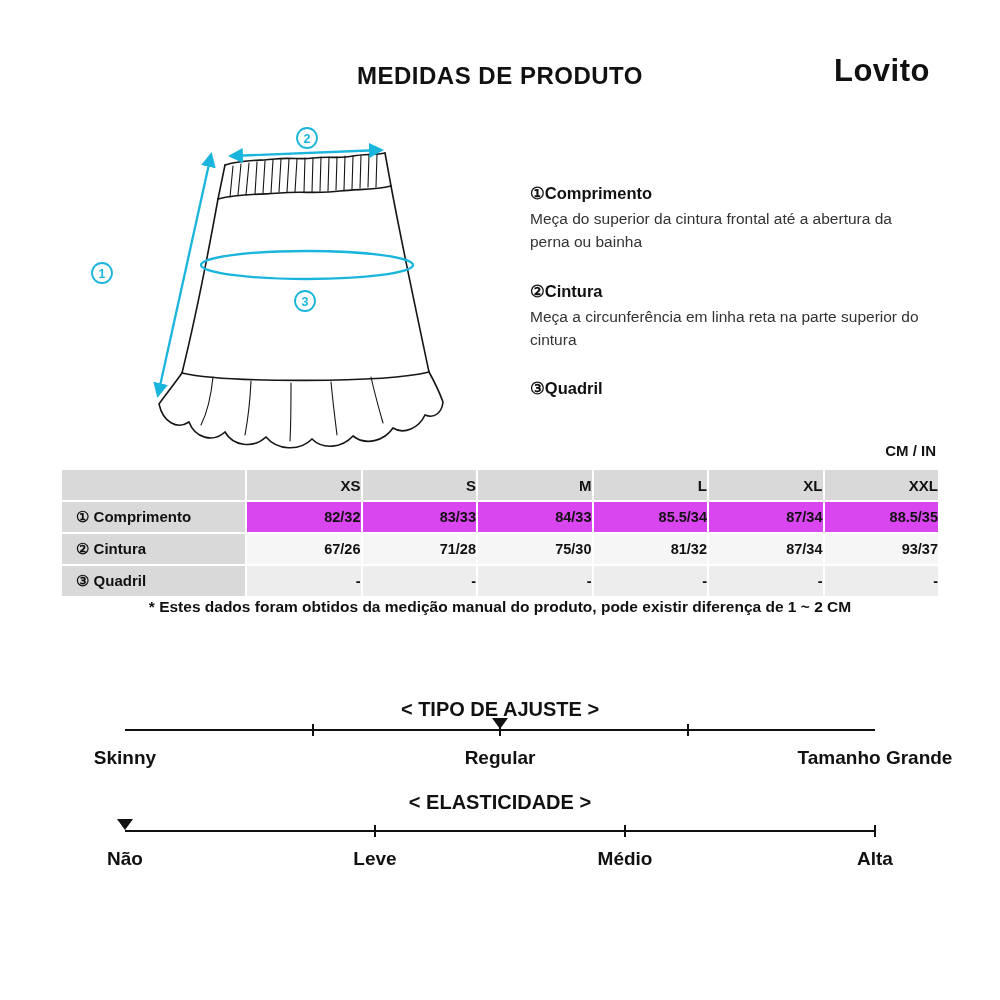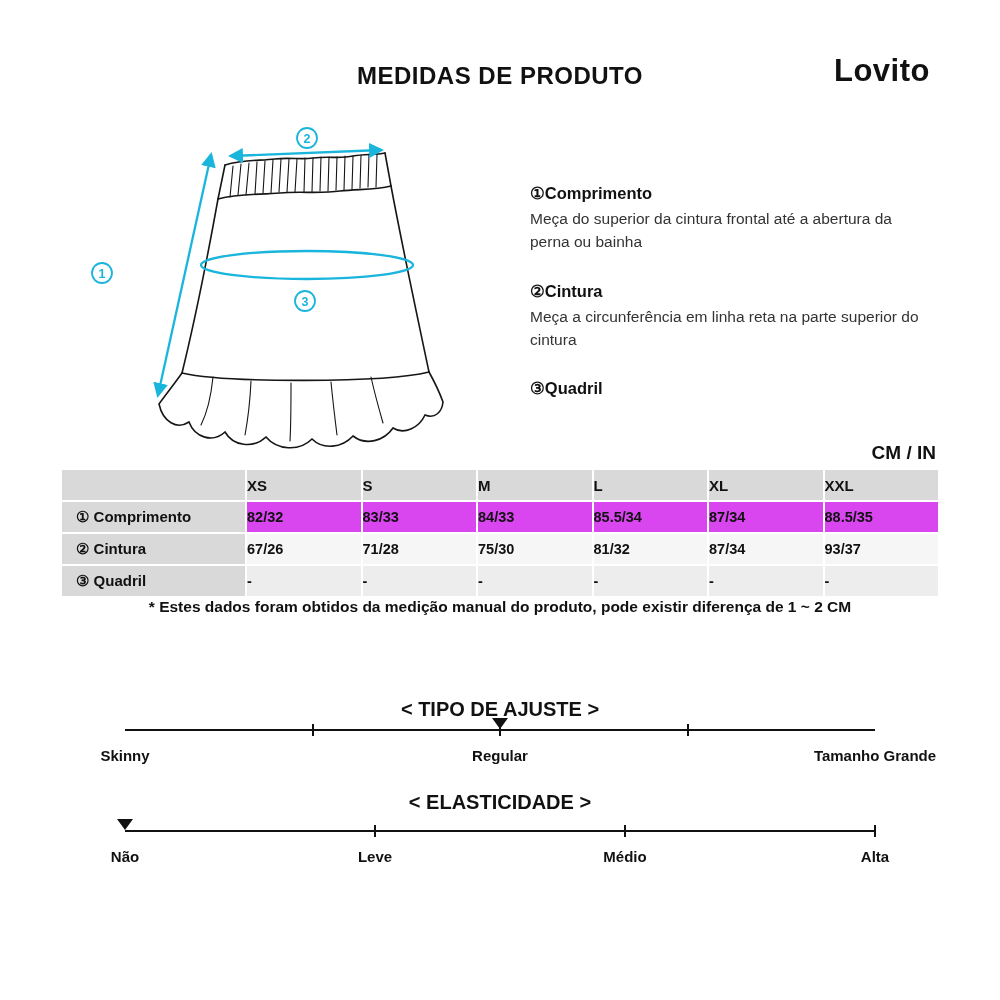--- a/index.html
+++ b/index.html
@@ -13,28 +13,28 @@
   }
   .brand-logo {
     position:absolute; top:53px; right:70px;
     font-size:31px; font-weight:800; letter-spacing:0.5px;
   }
   .diagram { position:absolute; left:85px; top:125px; width:420px; height:330px; }
   .guide { position:absolute; left:530px; top:156px; width:400px; }
   .guide h2 { margin:0 0 16px 0; font-size:19px; font-weight:800; }
   .guide-label { font-size:16.5px; font-weight:800; margin-top:28px; }
   .guide-desc { font-size:15.5px; color:#333; line-height:1.5; margin-top:4px; }
-  .units { position:absolute; top:442px; right:64px; font-size:19px; font-weight:800; }
+  .units { position:absolute; top:442px; right:64px; font-size:15px; font-weight:800; }
 
   table.size-table {
     position:absolute; top:468px; left:60px; width:880px;
     border-collapse:collapse; table-layout:fixed;
   }
   table.size-table th, table.size-table td {
-    border:2px solid #fff; height:30px; text-align:left;
+    border:2px solid #fff; height:30px; text-align:right;
     font-size:15px; font-weight:800; padding:0;
   }
   table.size-table td { font-size:14.5px; font-weight:700; }
   .hdr-cell, .corner-cell, .rowlabel-cell { background:#d9d9d9; }
   .rowlabel-cell { text-align:left !important; padding-left:14px !important; }
   tr.data-row-0 td { background:#d946ef; }
   tr.data-row-1 td { background:#f6f6f6; }
   tr.data-row-2 td { background:#ededed; }
 
   .footnote {
@@ -45,21 +45,21 @@
   .scale-title.fit { top:698px; }
   .scale-title.elastic { top:791px; }
   .scale { position:absolute; left:125px; width:750px; height:2px; background:#111; }
   .scale.fit { top:729px; }
   .scale.elastic { top:830px; }
   .tick { position:absolute; top:-5px; width:2px; height:12px; background:#111; transform:translateX(-50%); }
   .marker {
     position:absolute; top:-11px; width:0; height:0; transform:translateX(-50%);
     border-left:8px solid transparent; border-right:8px solid transparent; border-top:11px solid #111;
   }
-  .scale-label { position:absolute; top:18px; transform:translateX(-50%); white-space:nowrap; font-size:15px; font-weight:700; }
+  .scale-label { position:absolute; top:18px; transform:translateX(-50%); white-space:nowrap; font-size:19px; font-weight:700; }
 </style>
 </head>
 <body>
 
 <div class="page">
 
   <h1 class="page-title">MEDIDAS DE PRODUTO</h1>
   <div class="brand-logo">Lovito</div>
 
   <div class="diagram">

